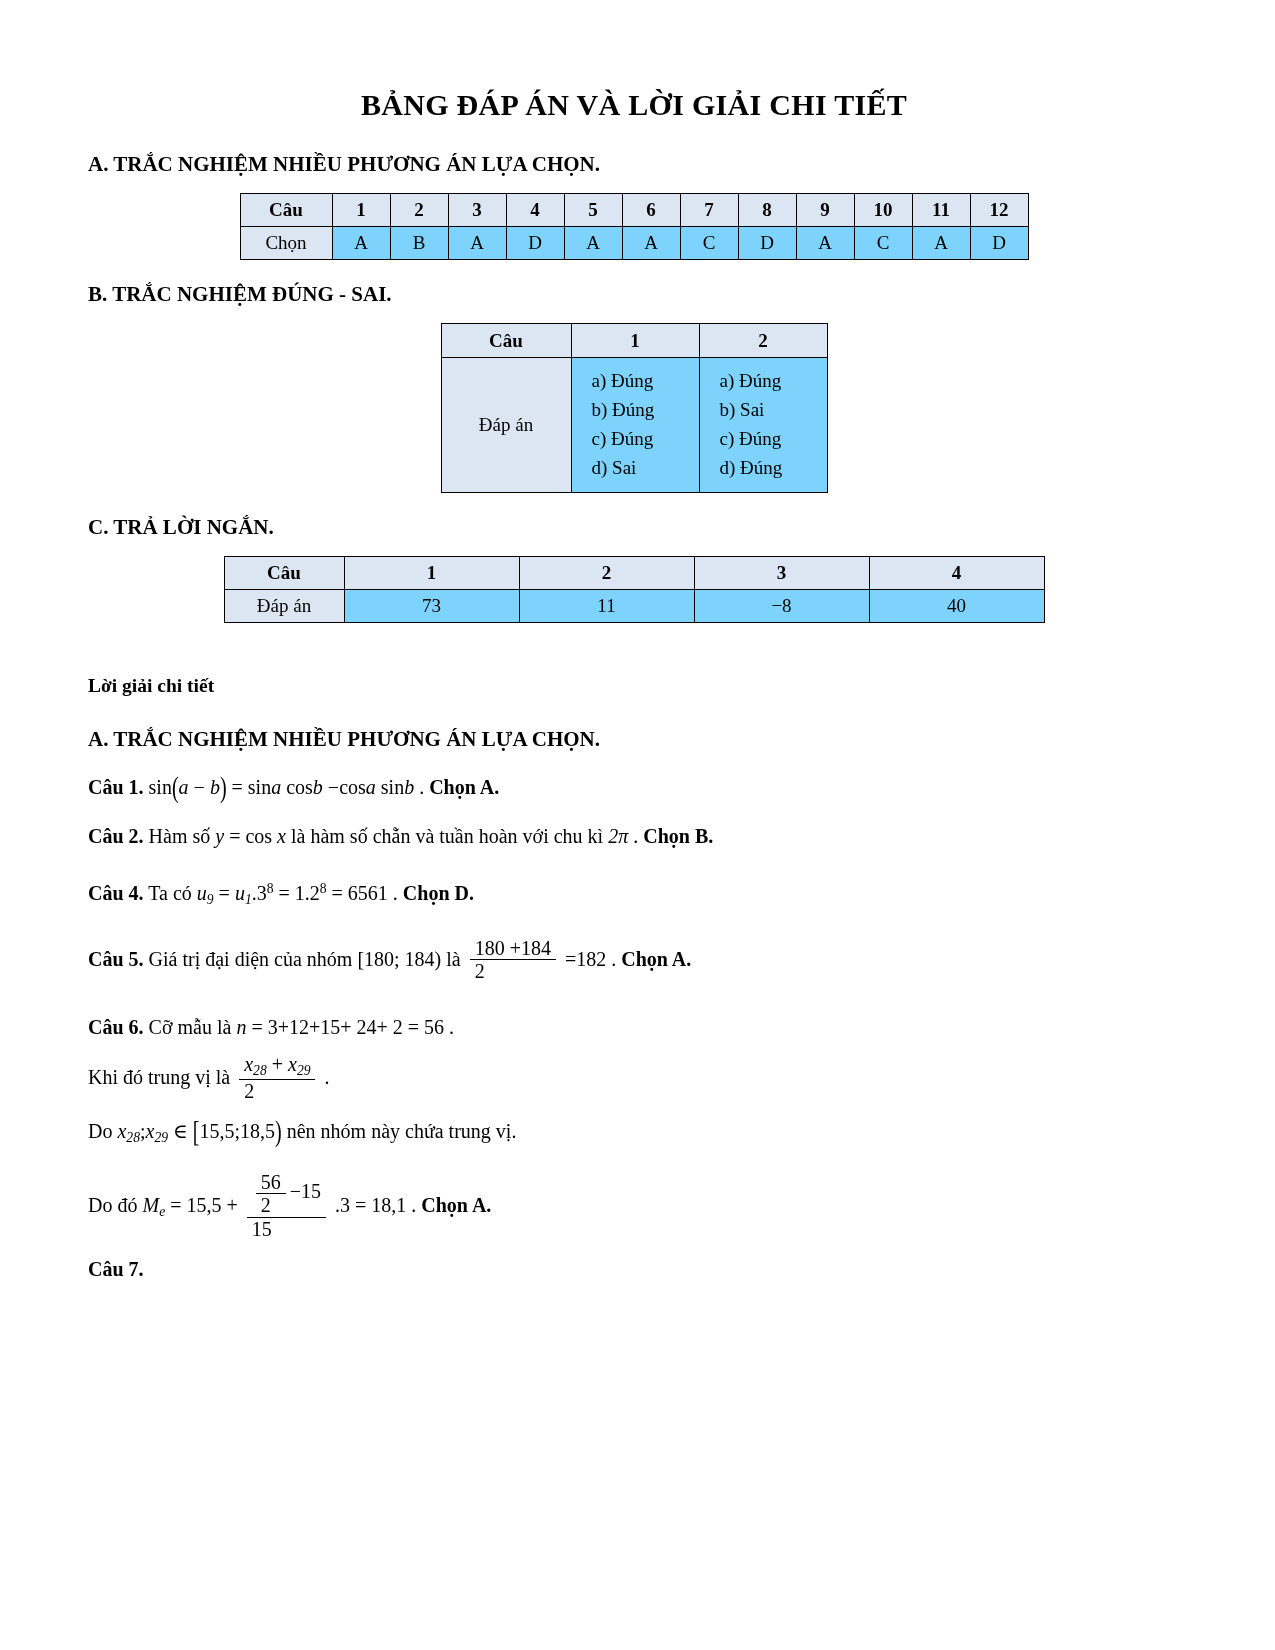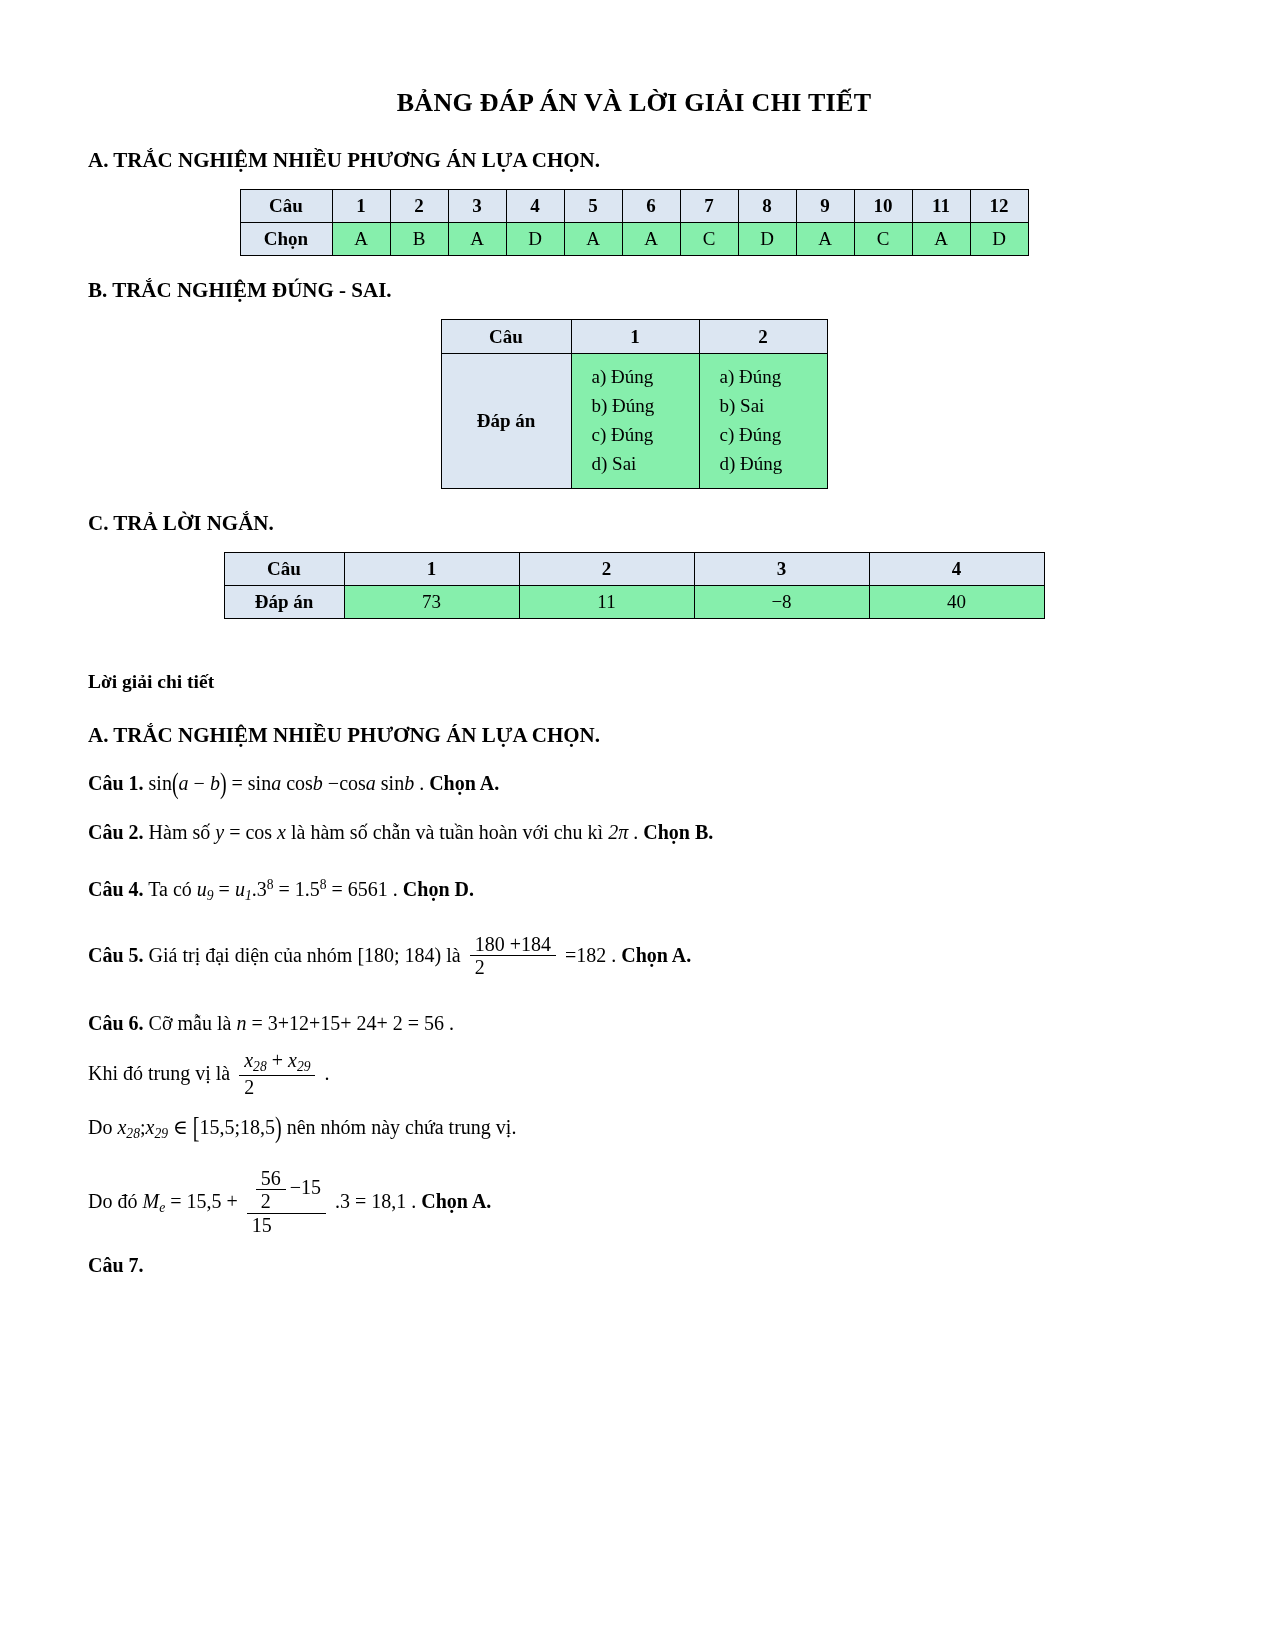--- a/index.html
+++ b/index.html
@@ -18,56 +18,56 @@
     width: 1275px;
     height: 1650px;
     padding: 70px 95px 40px 88px;
     position: relative;
   }
 
   
   .doc-title {
     text-align: center;
     font-weight: bold;
-    font-size: 26px;
+    font-size: 30px;
     letter-spacing: .3px;
     margin: 18px 0 0 0;
   }
   .section-head {
     font-weight: bold;
     font-size: 21px;
     margin: 30px 0 0 0;
   }
   .section-head.tight { margin-top: 22px; }
   .sub-head {
     font-weight: bold;
     font-size: 19.5px;
     margin: 20px 0 0 0;
   }
 
   
   table.ansgrid {
     border-collapse: collapse;
     margin: 14px auto 0 auto;
-    background: #86efac;
+    background: #7dd3fc;
   }
   table.ansgrid td, table.ansgrid th {
     border: 1.2px solid #000;
     text-align: center;
     vertical-align: middle;
     font-size: 19px;
     font-family: "Liberation Serif", "DejaVu Serif", serif;
   }
   table.ansgrid th {
     background: #dce6f2;
     font-weight: bold;
   }
   table.ansgrid td.hdrcell {
     background: #dce6f2;
-    font-weight: bold;
+    font-weight: normal;
   }
 
   
   #t-mcq { margin-top: 16px; }
   #t-mcq th, #t-mcq td { height: 33px; }
   #t-mcq th.lbl, #t-mcq td.lbl { width: 92px; padding: 0 6px; }
   #t-mcq th.num, #t-mcq td.val { width: 58px; }
 
   
   #t-tf { margin-top: 16px; }
@@ -245,21 +245,21 @@
     <span class="m it">2π</span>
     <span>.</span>
     <b>Chọn B.</b>
   </div>
 
 
   <div class="sol-line gap-lg">
     <b>Câu 4.</b>
     <span>Ta có</span>
     <span class="m nw">
-      <span class="it">u</span><sub>9</sub> <span class="rm">=</span> <span class="it">u</span><sub>1</sub><span class="rm">.3</span><sup>8</sup> <span class="rm">=</span> <span class="rm">1.5</span><sup>8</sup> <span class="rm">=</span> <span class="rm">6561</span>
+      <span class="it">u</span><sub>9</sub> <span class="rm">=</span> <span class="it">u</span><sub>1</sub><span class="rm">.3</span><sup>8</sup> <span class="rm">=</span> <span class="rm">1.2</span><sup>8</sup> <span class="rm">=</span> <span class="rm">6561</span>
     </span>
     <span>.</span>
     <b>Chọn D.</b>
   </div>
 
   <div class="sol-line gap-lg">
     <b>Câu 5.</b>
     <span>Giá trị đại diện của nhóm [180; 184) là</span>
     <span class="frac m">
       <span class="nu rm">180 +184</span>

